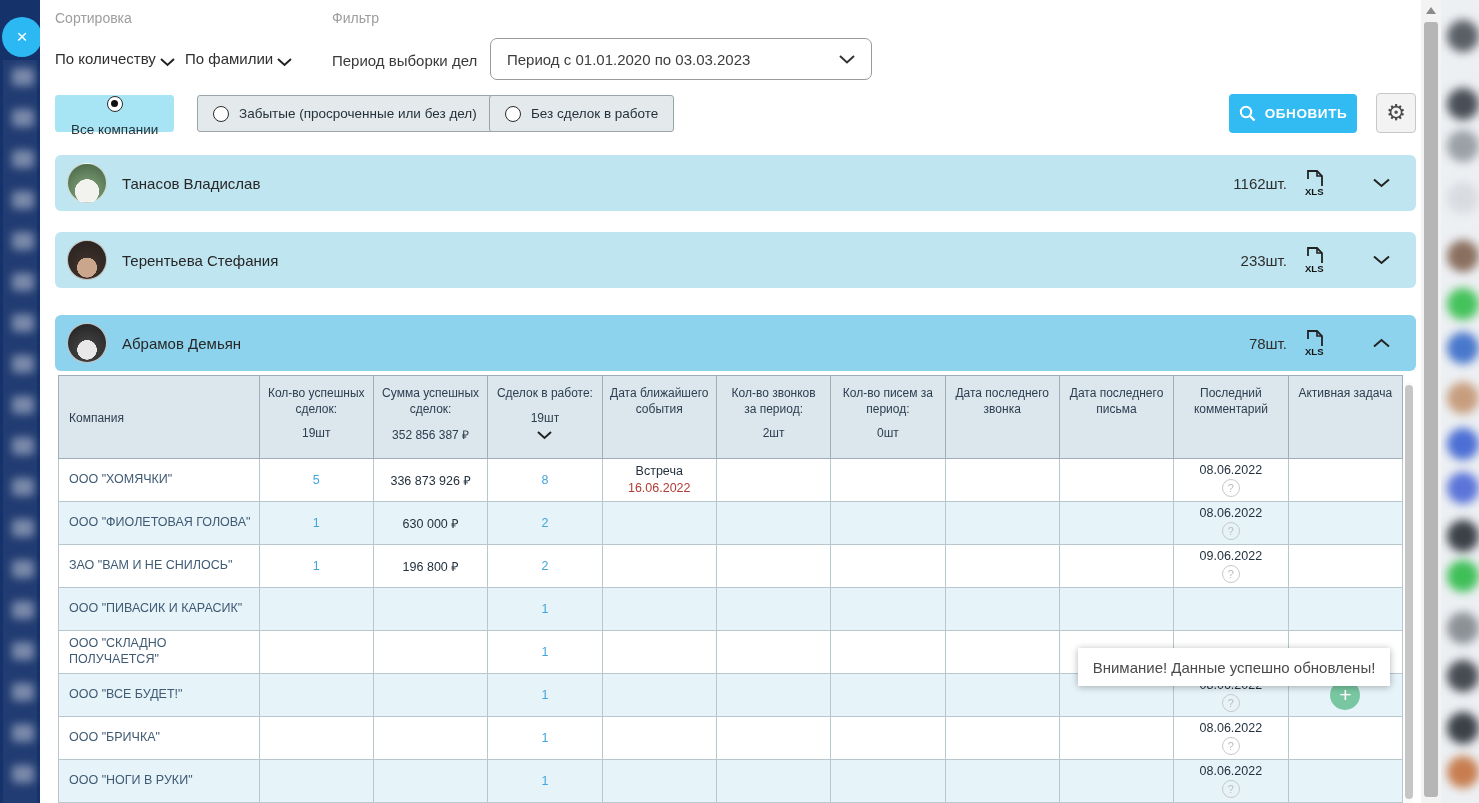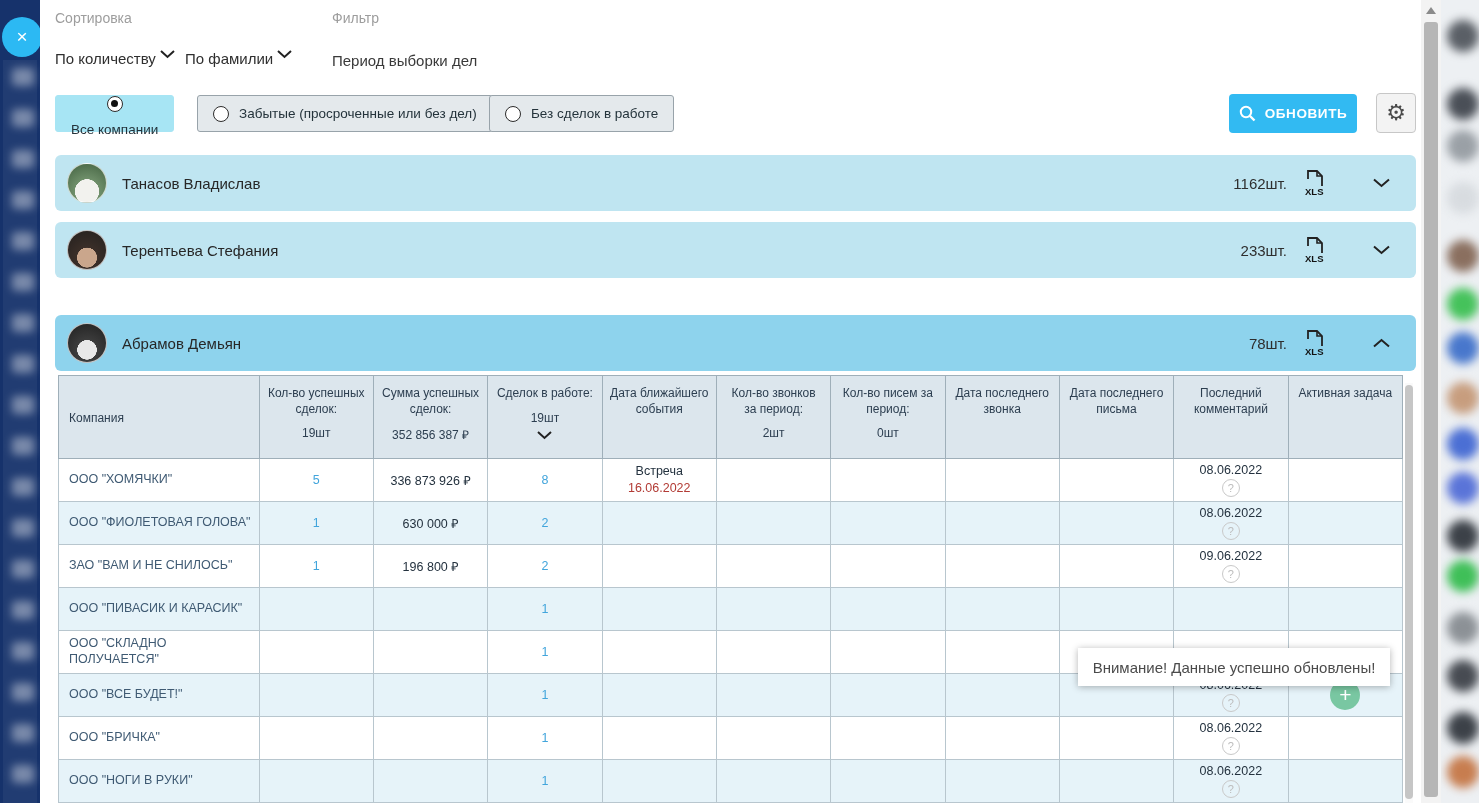--- a/index.html
+++ b/index.html
@@ -10,21 +10,21 @@
   .sidebar { position:absolute; left:0; top:0; width:40px; height:803px; background:#16326b; z-index:1; }
   .sidebar-inner { position:absolute; left:3px; top:60px; width:34px; height:743px; background:rgba(255,255,255,.05); }
   .sidebar-blur-icon { position:absolute; left:9px; width:22px; height:18px; border-radius:4px; background:rgba(255,255,255,.4); filter:blur(4px); }
   .close-tab { position:absolute; left:2px; top:17px; width:40px; height:40px; border-radius:20px; background:#2cb9f3; z-index:2; display:flex; align-items:center; justify-content:center; color:#fff; font-size:19px; cursor:pointer; }
 
   
   .main { position:absolute; left:40px; top:0; width:1381px; height:803px; background:#fff; z-index:3; }
 
   .lbl-gray { position:absolute; font-size:14px; color:#9d9d9d; }
   .lbl-dark { position:absolute; font-size:15px; color:#3a3a3a; }
-  .inline-select { position:absolute; display:inline-flex; align-items:flex-start; gap:4px; font-size:15px; color:#2f2f2f; cursor:pointer; }
+  .inline-select { position:absolute; display:inline-flex; align-items:flex-end; gap:4px; font-size:15px; color:#2f2f2f; cursor:pointer; }
   .period-select { position:absolute; left:450px; top:38px; width:382px; height:42px; border:1px solid #9a9a9a; border-radius:7px; display:flex; align-items:center; padding:0 16px; font-size:15px; color:#3d3d3d; cursor:pointer; background:#fff; }
   .period-select .chev { margin-left:auto; }
 
   
   .radio-item { position:absolute; top:95px; height:37px; display:inline-flex; align-items:center; gap:10px; padding:0 15px; font-size:13.5px; color:#24333b; border-radius:3px; cursor:pointer; }
   .radio-item.sel { background:#a7e5f4; border:1px solid #a7e5f4; }
   .radio-item.unsel { background:#e4e9ec; border:1px solid #98a3aa; }
   .rdot { width:16px; height:16px; border:1.5px solid #2c2c2c; border-radius:50%; background:#fff; position:relative; flex:none; }
   .rdot.on::after { content:""; position:absolute; left:3px; top:3px; width:7px; height:7px; border-radius:50%; background:#111; }
 
@@ -120,20 +120,26 @@
         </svg>
     </div>
     <div class="inline-select" style="left:145px; top:50px;">
       <span>По фамилии</span>
       <svg width="15" height="9">
           <polyline points="1,1 7.5,7 14,1" fill="none" stroke="#222" stroke-width="2"></polyline>
         </svg>
     </div>
 
     <div class="lbl-dark" style="left:292px; top:52px;">Период выборки дел</div>
+    <div class="period-select">
+      <span>Период с 01.01.2020 по 03.03.2023</span>
+      <svg class="chev" width="16" height="9">
+          <polyline points="1,1 8,7.5 15,1" fill="none" stroke="#333" stroke-width="2"></polyline>
+        </svg>
+    </div>
 
     <div class="radio-item sel" style="left:15px;flex-direction:column;">
       <span class="rdot on"></span>
       <span>Все компании</span>
     </div>
     <div class="radio-item unsel" style="left:157px;">
       <span class="rdot"></span>
       <span>Забытые (просроченные или без дел)</span>
     </div>
     <div class="radio-item unsel" style="left:449px;">
@@ -163,21 +169,21 @@
             <text x="1" y="25" font-size="9.5" font-weight="bold" fill="#111" font-family="Liberation Sans, sans-serif">XLS</text>
           </svg>
       </div>
       <div class="manager-chev">
         <svg width="17" height="10">
             <polyline points="1,1.5 8.5,8 16,1.5" fill="none" stroke="#222" stroke-width="2"></polyline>
           </svg>
       </div>
     </div>
 
-    <div class="manager-row collapsed" style="top:222px;">
+    <div class="manager-row collapsed" style="top:232px;">
       <div class="avatar av2"></div>
       <div class="manager-name">Терентьева Стефания</div>
       <div class="manager-count">233шт.</div>
       <div class="xls-ic">
         <svg width="23" height="27" viewBox="0 0 23 27">
             <path d="M18 16 v-10 l-5 -5 h-9 v8" fill="none" stroke="#222" stroke-width="1.8"></path>
             <path d="M13 1 v5 h5" fill="none" stroke="#222" stroke-width="1.6"></path>
             <text x="1" y="25" font-size="9.5" font-weight="bold" fill="#111" font-family="Liberation Sans, sans-serif">XLS</text>
           </svg>
       </div>

